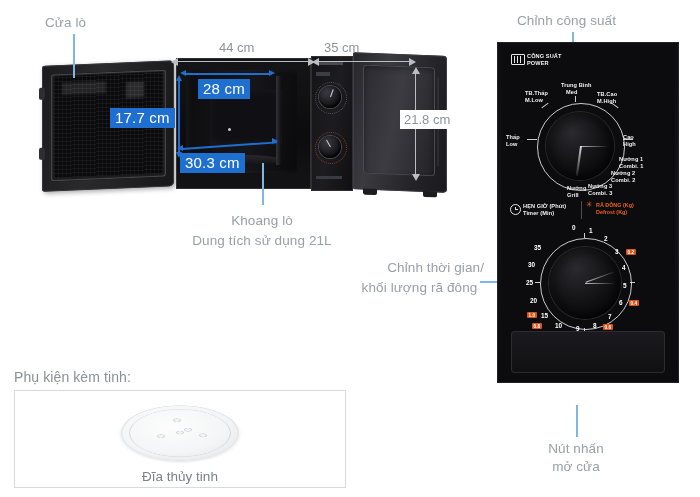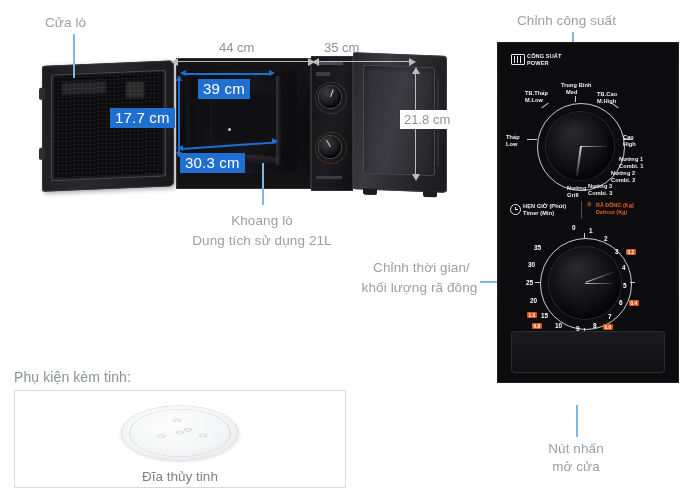--- a/index.html
+++ b/index.html
@@ -228,21 +228,21 @@
 <div class="abs dimgray" style="left:324px;top:40px">35 cm</div>
 
 <div class="dimline abs" style="left:415px;top:72px;width:1.2px;height:104px"></div>
 <div class="arrowU abs" style="left:411.5px;top:67px"></div>
 <div class="arrowD abs" style="left:411.5px;top:174px"></div>
 <div class="abs dimgray" style="left:400px;top:110px;background:#fff;padding:2px 4px">21.8 cm</div>
 
 <div class="blueline abs" style="left:185px;top:73px;width:86px;height:2px"></div>
 <div class="bArrowL abs" style="left:180px;top:70px"></div>
 <div class="bArrowR abs" style="left:269px;top:70px"></div>
-<div class="bluebadge" style="left:198px;top:79px">39 cm</div>
+<div class="bluebadge" style="left:198px;top:79px">28 cm</div>
 
 <div class="blueline abs" style="left:178px;top:80px;width:2px;height:76px"></div>
 <div class="bArrowU abs" style="left:175.5px;top:75px"></div>
 <div class="bArrowD abs" style="left:175.5px;top:152px"></div>
 <div class="bluebadge" style="left:110px;top:108px">17.7 cm</div>
 
 <div class="blueline abs" style="left:182px;top:148px;width:95px;height:2px;transform-origin:left center;transform:rotate(-4deg)"></div>
 <div class="bArrowL abs" style="left:177px;top:145px"></div>
 <div class="bArrowR abs" style="left:272px;top:138px"></div>
 <div class="bluebadge" style="left:180px;top:153px">30.3 cm</div>
@@ -251,21 +251,21 @@
 <div class="leader vline abs" style="left:73px;top:34px;height:44px"></div>
 
 <div class="leader vline abs" style="left:262px;top:163px;height:42px"></div>
 <div class="note abs center" style="left:172px;top:212px;width:180px">Khoang lò</div>
 <div class="note abs center" style="left:152px;top:232px;width:220px">Dung tích sử dụng 21L</div>
 
 <div class="note abs" style="left:517px;top:12px">Chỉnh công suất</div>
 <div class="leader vline abs" style="left:572px;top:32px;height:112px"></div>
 
 <div class="leader hline abs" style="left:480px;top:281px;width:105px"></div>
-<div class="note abs" style="left:369px;top:259px;text-align:center;width:105px">Chỉnh thời gian/</div>
+<div class="note abs" style="left:379px;top:259px;text-align:right;width:105px">Chỉnh thời gian/</div>
 <div class="note abs" style="left:357px;top:279px;text-align:center;width:125px">khối lượng rã đông</div>
 
 <div class="leader vline abs" style="left:576px;top:405px;height:32px"></div>
 <div class="note abs center" style="left:516px;top:440px;width:120px">Nút nhấn</div>
 <div class="note abs center" style="left:516px;top:458px;width:120px">mở cửa</div>
 
 <div class="note abs" id="acc-title">Phụ kiện kèm tinh:</div>
 <div id="acc-box">
 
   <div class="acc-cell">

